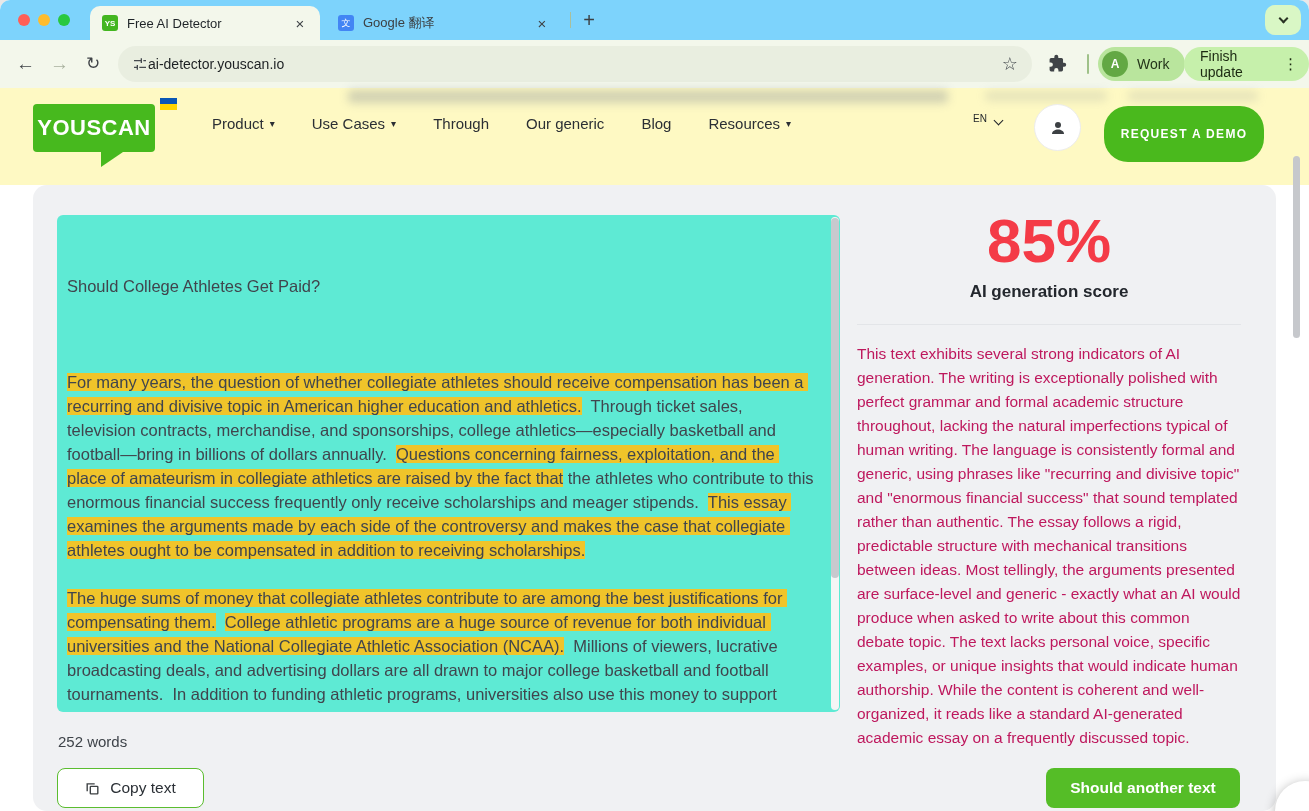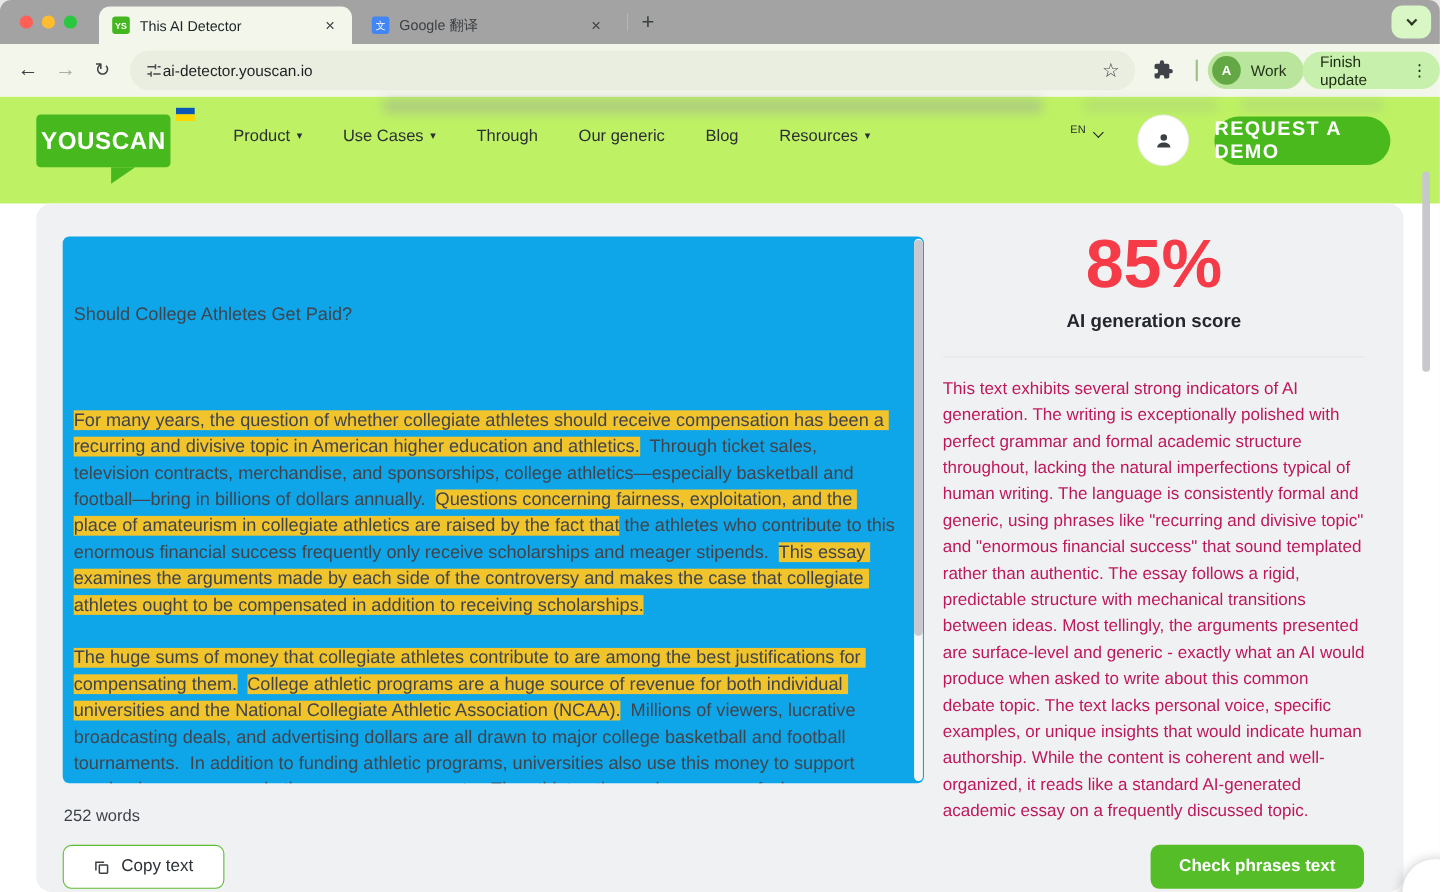--- a/index.html
+++ b/index.html
@@ -2,21 +2,21 @@
 <html><head>
 <meta charset="utf-8">
 <style>
   * { margin:0; padding:0; box-sizing:border-box; }
   html,body { background:#e8e8e8; }
   body { font-family:"Liberation Sans", sans-serif; }
   .stage { position:relative; width:1309px; height:811px; background:#fff; overflow:hidden;
            border-radius:10px 10px 0 0; }
 
   
-  .tabstrip { position:absolute; left:0; top:0; width:100%; height:40px; background:#a3a3a3; }
+  .tabstrip { position:absolute; left:0; top:0; width:100%; height:40px; background:#7dd3fc; }
   .traffic { position:absolute; top:14px; width:12px; height:12px; border-radius:50%; }
   .t-red { left:18px; background:#ff5f57; } .t-yellow { left:38px; background:#febc2e; }
   .t-green { left:58px; background:#29c83f; }
   .tab { position:absolute; top:6px; height:34px; display:flex; align-items:center; gap:9px;
          padding:0 12px; font-size:13px; color:#1f2428; }
   .tab.active { left:90px; width:230px; background:#f3f7eb; border-radius:10px 10px 0 0; }
   .tab.inactive { left:326px; width:236px; color:#3c4043; }
   .favicon-ys { width:16px; height:16px; border-radius:3px; background:#43b620; color:#fff;
                 font-size:8px; font-weight:bold; display:flex; align-items:center; justify-content:center; flex:none; }
   .favicon-gt { width:16px; height:16px; border-radius:3px; background:#4285f4; color:#fff;
@@ -42,47 +42,47 @@
   .profile-pill { position:absolute; left:1098px; top:7px; height:34px; border-radius:17px; background:#b9e59d;
                   display:flex; align-items:center; gap:9px; padding:0 16px 0 4px; }
   .avatar { width:26px; height:26px; border-radius:50%; background:#63a844; color:#fff; font-size:12px;
             font-weight:bold; display:flex; align-items:center; justify-content:center; }
   .profile-label { font-size:14px; color:#24351a; }
   .update-pill { position:absolute; left:1184px; top:7px; height:34px; border-radius:17px; background:#c6f0ab;
                  display:flex; align-items:center; gap:10px; padding:0 11px 0 16px; font-size:14px; color:#1c2a12; }
   .kebab { font-size:15px; color:#1c2a12; }
 
   
-  .site-header { position:absolute; left:0; top:88px; width:100%; height:97px; background:#bef264; }
+  .site-header { position:absolute; left:0; top:88px; width:100%; height:97px; background:#fef9c3; }
   .blur-bar { position:absolute; background:#9aa09e; opacity:.45; filter:blur(5px); border-radius:4px; }
   .blur1 { left:348px; top:2px; width:600px; height:13px; }
   .blur2 { left:985px; top:3px; width:122px; height:10px; opacity:.25; }
   .blur3 { left:1128px; top:3px; width:130px; height:10px; opacity:.25; }
   .logo-wrap { position:absolute; left:33px; top:16px; width:180px; height:66px; }
   .logo-bubble { width:122px; height:48px; background:#47b91e; border-radius:4px; color:#fff;
                  display:flex; align-items:center; justify-content:center; font-size:22px; font-weight:bold; letter-spacing:.5px; }
   .logo-tail { position:absolute; left:68px; top:48px; width:0; height:0;
                border-top:15px solid #47b91e; border-right:22px solid transparent; }
   .flag { position:absolute; left:127px; top:-6px; width:17px; height:12px; }
   .flag-top { height:6px; background:#0a57b5; } .flag-bottom { height:6px; background:#ffd500; }
   .nav-menu { position:absolute; left:212px; top:24px; display:flex; gap:37px; align-items:center; height:22px; }
   .nav-item { display:flex; align-items:center; gap:6px; font-size:15px; color:#2b2f34; cursor:default; }
   .caret { font-size:10px; color:#2b2f34; }
   .lang { position:absolute; left:973px; top:25px; display:flex; align-items:flex-end; gap:8px;
           font-size:10px; color:#1f2328; }
   .lang .chev { border-color:#1f2328; border-width:1.5px; }
   .account-btn { position:absolute; left:1034px; top:16px; width:47px; height:47px; border-radius:50%;
                  background:#fff; border:1px solid #ececec; display:flex; align-items:center; justify-content:center; }
-  .demo-btn { position:absolute; left:1104px; top:18px; width:160px; height:44px; border-radius:24px;
-              background:#4ab91d; color:#fff; font-size:18px; font-weight:bold; letter-spacing:1.3px;
+  .demo-btn { position:absolute; left:1104px; top:18px; width:160px; height:56px; border-radius:24px;
+              background:#4ab91d; color:#fff; font-size:12px; font-weight:bold; letter-spacing:1.3px;
               display:flex; align-items:center; justify-content:center; }
 
   
   .workspace { position:absolute; left:33px; top:185px; width:1243px; height:626px; background:#f0f1f3; border-radius:14px; }
-  .essay-card { position:absolute; left:24px; top:30px; width:783px; height:497px; background:#0ea5e9;
+  .essay-card { position:absolute; left:24px; top:30px; width:783px; height:497px; background:#5eead4;
                 border-radius:6px; overflow:hidden; }
   .essay-text { padding:11px 26px 0 10px; font-size:16.5px; line-height:24px; color:#40454d; white-space:pre-wrap; }
   .essay-text p { margin:0 0 24px; }
   .hl { background:#f0c42a; }
   .card-sb-track { position:absolute; right:1px; top:2px; width:8px; height:493px; background:#f5f5f5; border-radius:4px; }
   .card-sb-thumb { position:absolute; right:1px; top:3px; width:8px; height:360px; background:#c7c9ce; border-radius:4px; }
   .word-count { position:absolute; left:25px; top:548px; font-size:15px; color:#3e4349; }
   .copy-btn { position:absolute; left:24px; top:583px; width:147px; height:40px; border:1.5px solid #5bbd2f;
               border-radius:8px; background:#fff; display:flex; align-items:center; justify-content:center;
               gap:10px; font-size:15.5px; color:#2b3036; }
@@ -104,21 +104,21 @@
 
 <div class="stage">
 
   <div class="tabstrip">
     <span class="traffic t-red"></span>
     <span class="traffic t-yellow"></span>
     <span class="traffic t-green"></span>
 
     <div class="tab active">
       <span class="favicon-ys">YS</span>
-      <span class="tab-title">This AI Detector</span>
+      <span class="tab-title">Free AI Detector</span>
       <span class="tab-close">×</span>
     </div>
     <div class="tab inactive">
       <span class="favicon-gt">文</span>
       <span class="tab-title">Google 翻译</span>
       <span class="tab-close">×</span>
     </div>
     <div class="newtab-divider"></div>
     <div class="newtab-btn">+</div>
     <div class="corner-btn">
@@ -225,18 +225,18 @@
       <span>Copy text</span>
     </div>
 
     <div class="result-col">
       <div class="score">85%</div>
       <div class="score-label">AI generation score</div>
       <div class="divider"></div>
       <div class="analysis">This text exhibits several strong indicators of AI generation. The writing is exceptionally polished with perfect grammar and formal academic structure throughout, lacking the natural imperfections typical of human writing. The language is consistently formal and generic, using phrases like "recurring and divisive topic" and "enormous financial success" that sound templated rather than authentic. The essay follows a rigid, predictable structure with mechanical transitions between ideas. Most tellingly, the arguments presented are surface-level and generic - exactly what an AI would produce when asked to write about this common debate topic. The text lacks personal voice, specific examples, or unique insights that would indicate human authorship. While the content is coherent and well-organized, it reads like a standard AI-generated academic essay on a frequently discussed topic.</div>
     </div>
 
-    <div class="check-btn">Check phrases text</div>
+    <div class="check-btn">Should another text</div>
   </div>
 
   <div class="page-sb"></div>
   <div class="corner-widget"></div>
 </div>
 
 </body></html>

